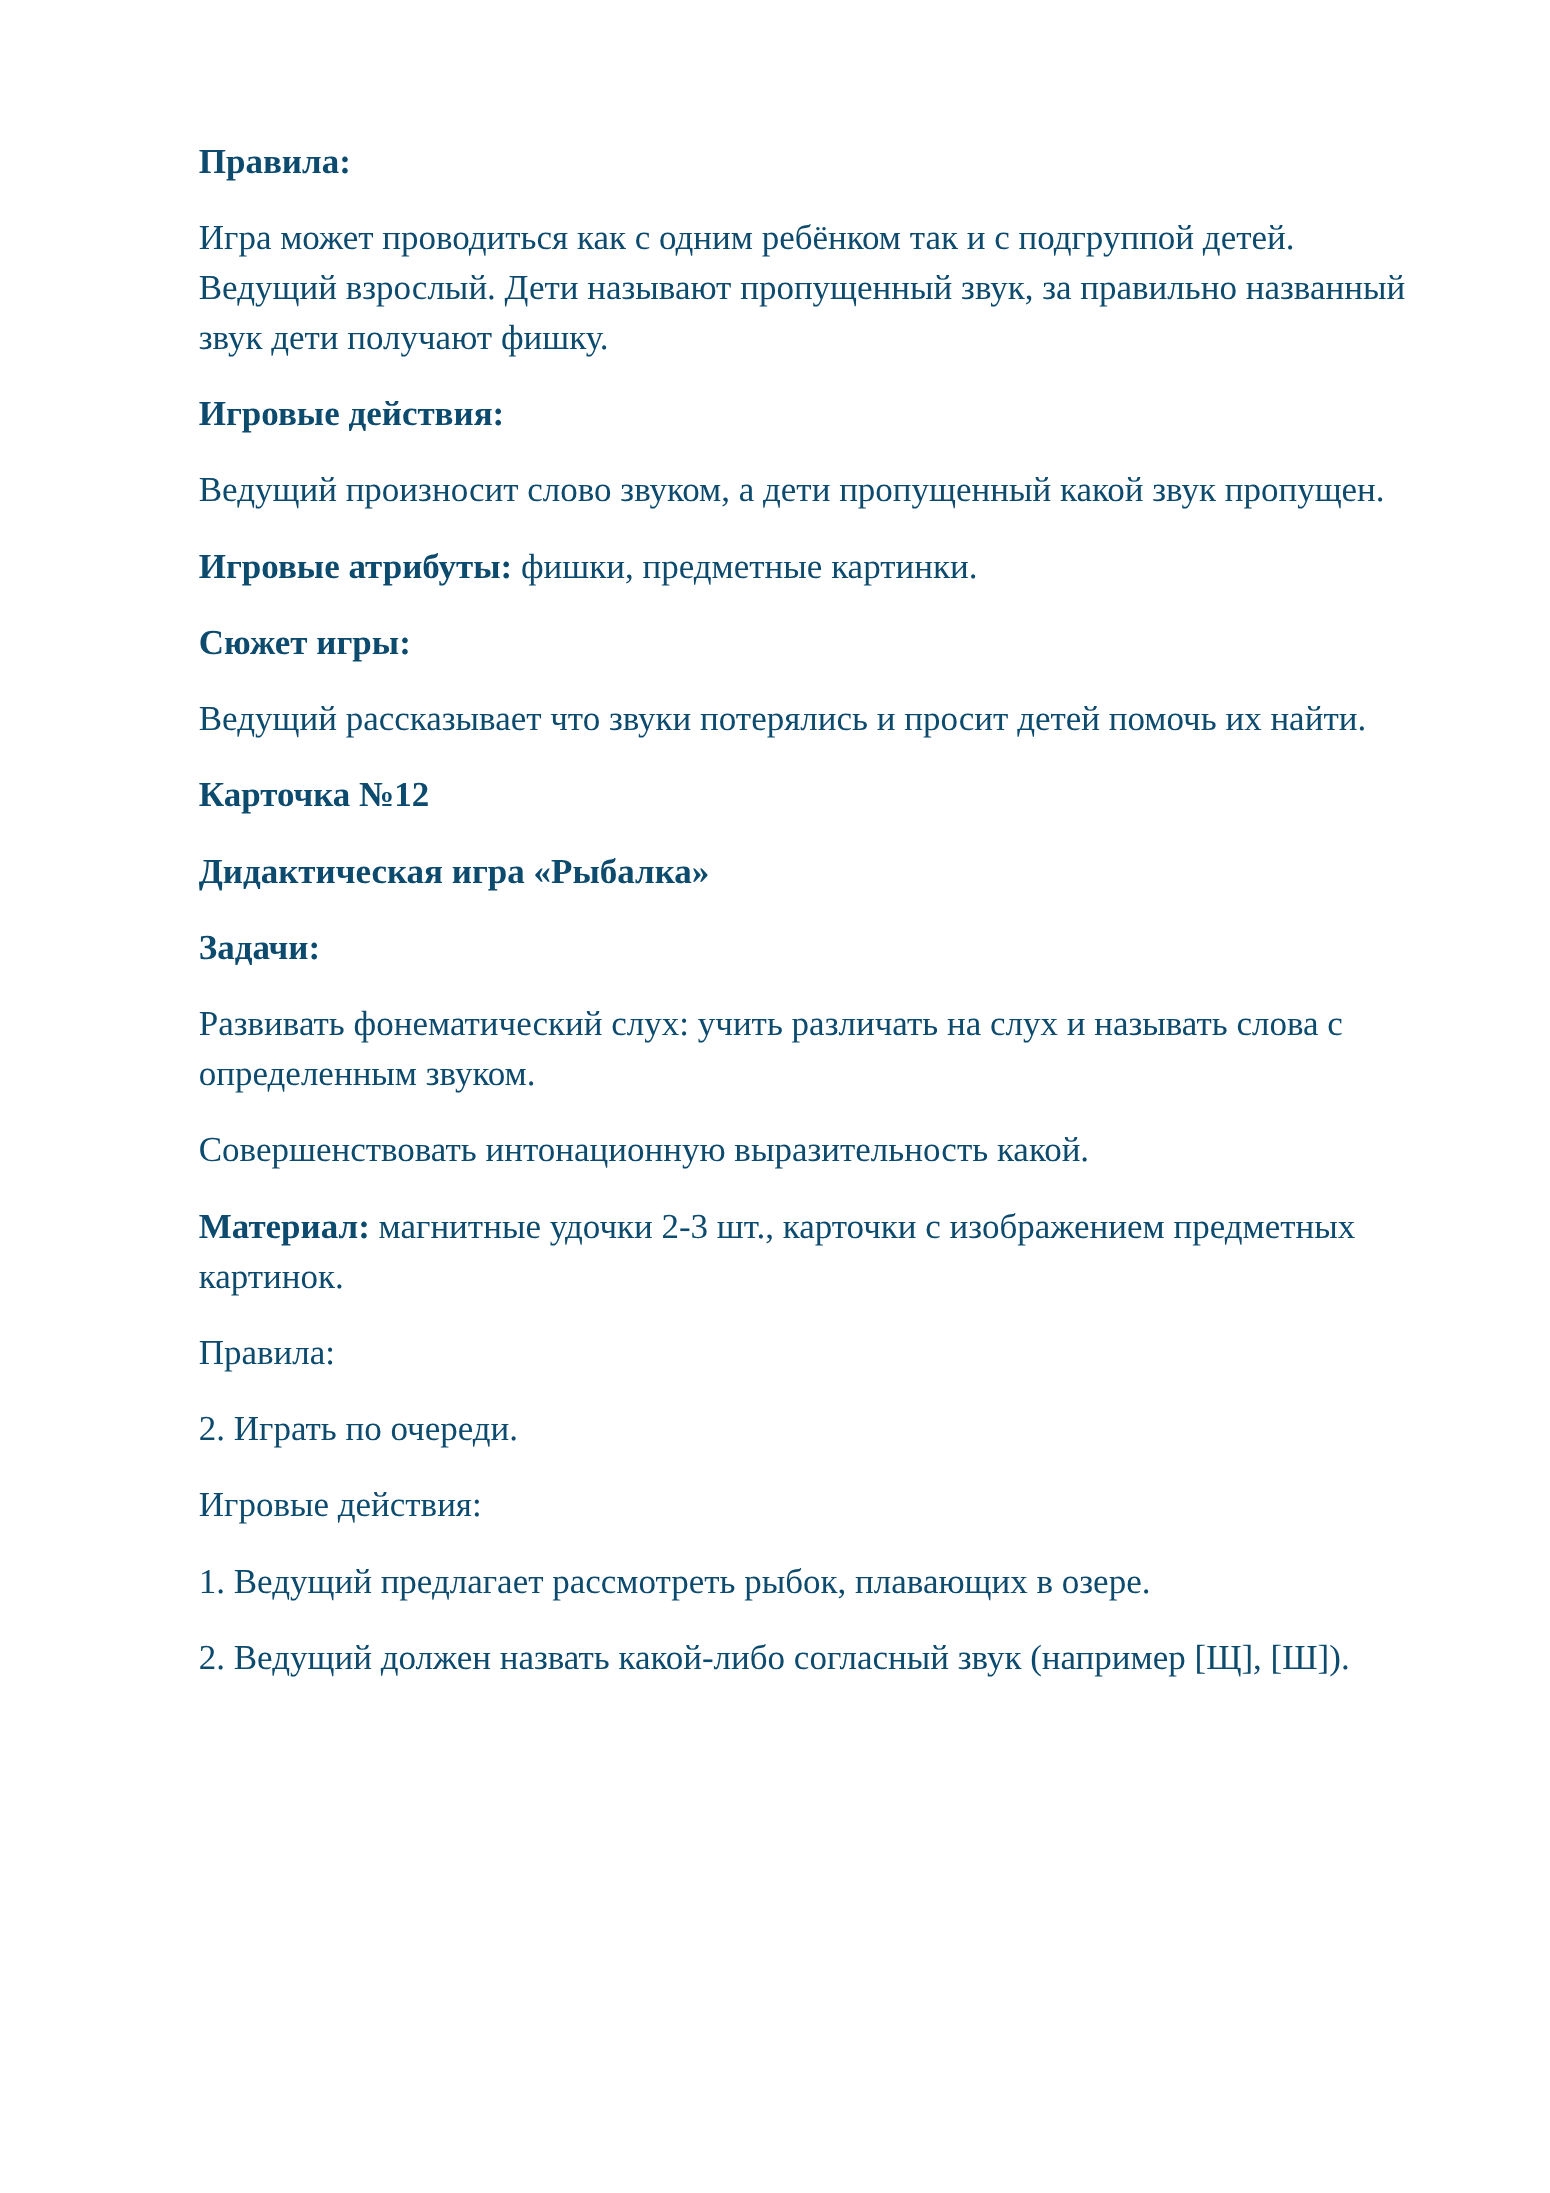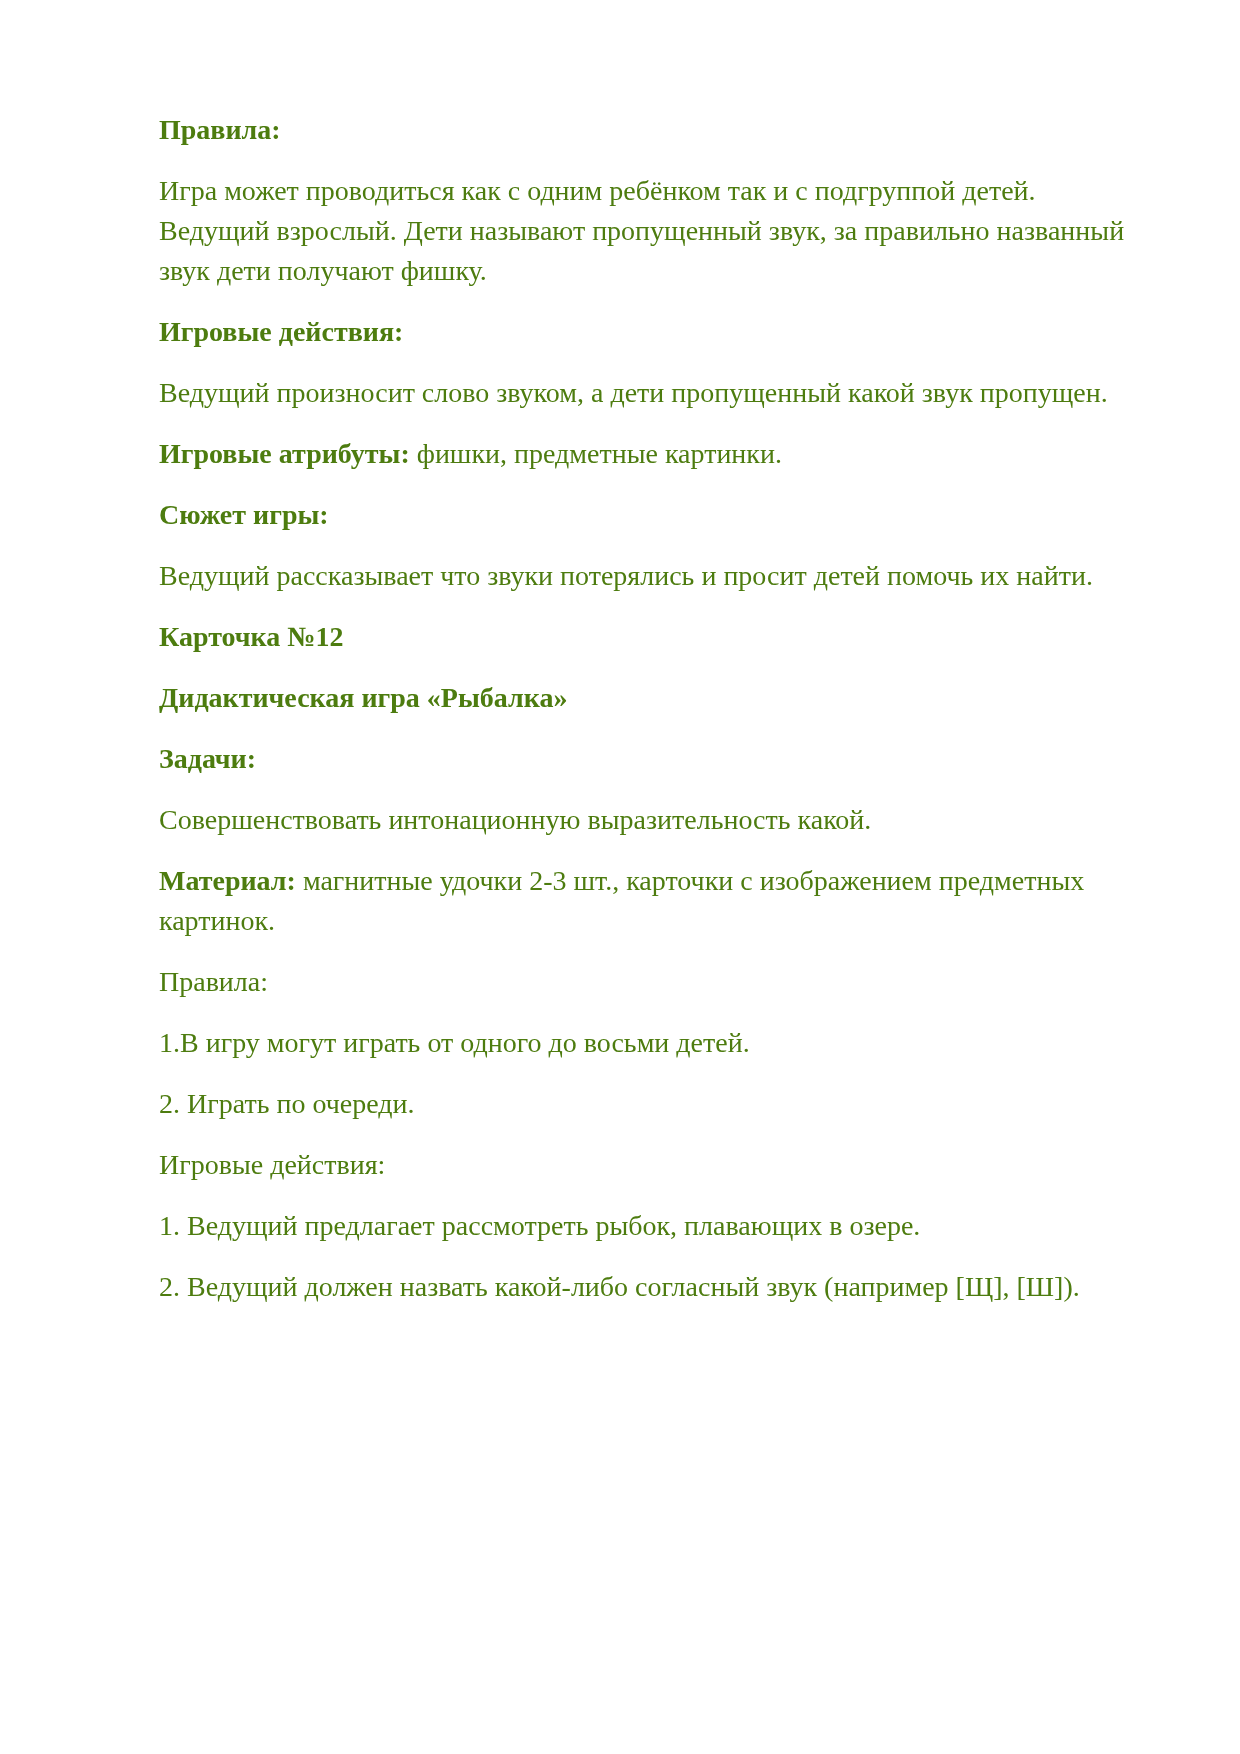--- a/index.html
+++ b/index.html
@@ -13,21 +13,21 @@
     overflow: hidden;
   }
   .page {
     box-sizing: border-box;
     width: 1240px;
     height: 1754px;
     padding: 110px 101px 40px 159px;
     font-family: "Liberation Serif", "DejaVu Serif", serif;
     font-size: 28px;
     line-height: 40px;
-    color: #4d7c0f;
+    color: #0c4a6e;
     background: #ffffff;
   }
   .page p {
     margin: 0 0 21px 0;
   }
   .b { font-weight: bold; }
   .center { }
 </style>
 </head>
 <body>
@@ -47,29 +47,29 @@
   <p class="b">Сюжет игры:</p>
 
   <p>Ведущий рассказывает что звуки потерялись и просит детей помочь их найти.</p>
 
   <p class="b center">Карточка №12</p>
 
   <p class="b center">Дидактическая игра «Рыбалка»</p>
 
   <p class="b">Задачи:</p>
 
+  <p>Развивать фонематический слух: учить различать на слух и называть слова с определенным звуком.</p>
 
   <p>Совершенствовать интонационную выразительность какой.</p>
 
 
   <p><span class="b">Материал:</span><span> магнитные удочки 2-3 шт., карточки с изображением предметных картинок.</span></p>
 
   <p>Правила:</p>
 
-  <p>1.В игру могут играть от одного до восьми детей.</p>
 
   <p>2. Играть по очереди.</p>
 
 
   <p>Игровые действия:</p>
 
   <p>1. Ведущий предлагает рассмотреть рыбок, плавающих в озере.</p>
 
   <p>2. Ведущий должен назвать какой-либо согласный звук (например [Щ], [Ш]).</p>
 

